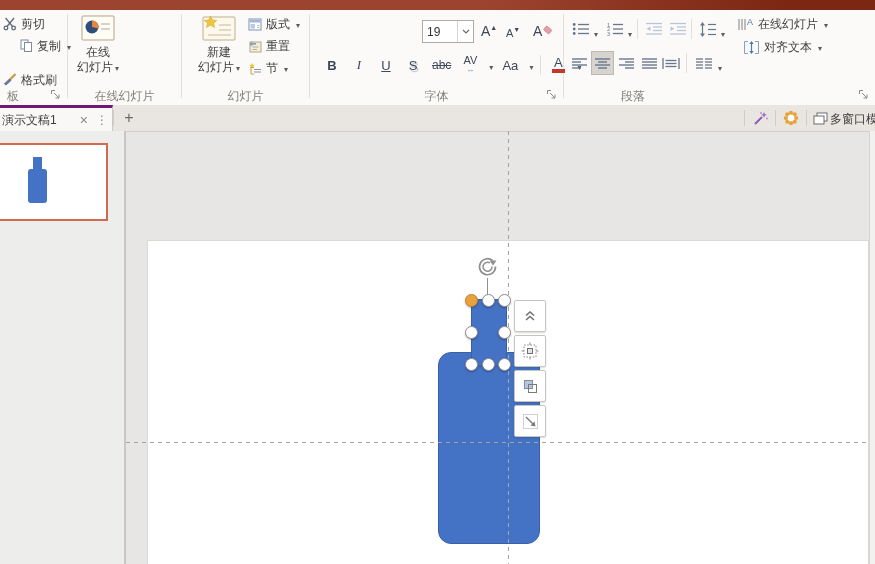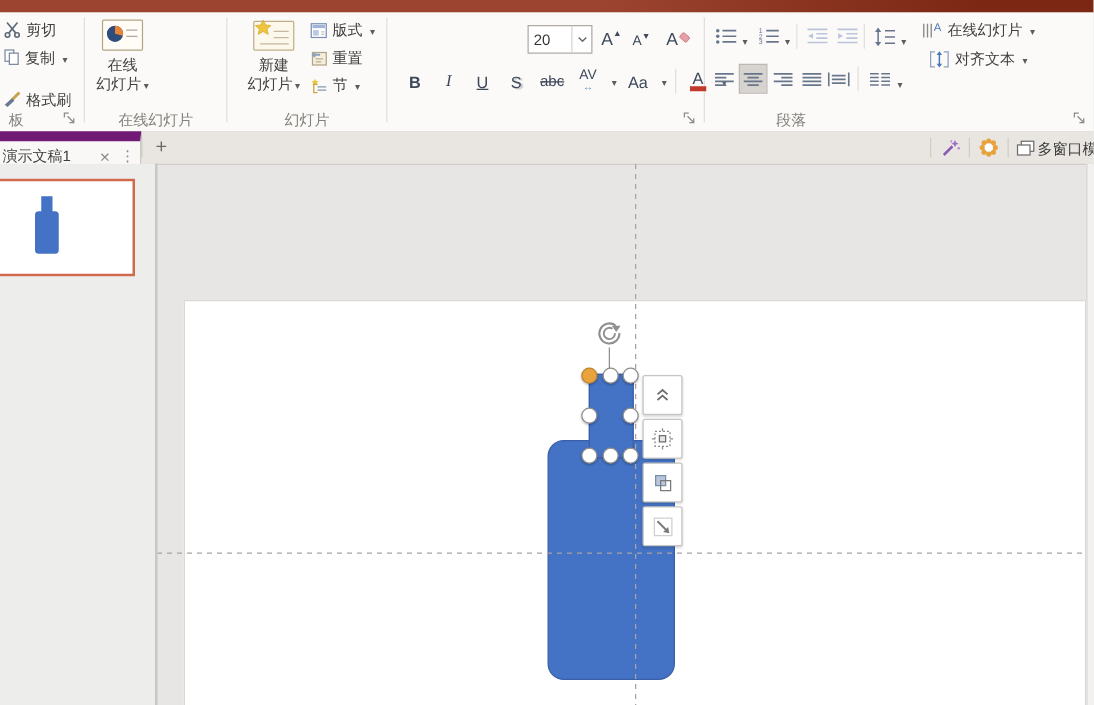--- a/index.html
+++ b/index.html
@@ -25,21 +25,21 @@
   .combo .chev{width:15px;height:100%;display:flex;align-items:center;justify-content:center;border-left:1px solid #d8d5d1;}
   .tbtn{display:flex;align-items:center;justify-content:center;height:22px;min-width:16px;font-size:13px;color:#3e4859;cursor:default;padding:0 2px;}
   .icobtn{display:flex;align-items:center;justify-content:center;width:21px;height:22px;}
   .icobtn.active{background:#d7d3cf;outline:1px solid #bcb8b2;}
   .dis{opacity:.45;}
   .vssep{width:1px;height:20px;background:#e3e0dc;}
   .rrow{display:flex;align-items:center;}
 
   
   .tabbar{left:0;top:105px;width:875px;height:26px;background:#e9e6e2;border-bottom:1px solid #d2cfcb;}
-  .doctab{left:0;top:0;width:112px;height:24px;background:#faf8f6;border-top:8px solid #701a75;border-right:1px solid #ccc8c3;
+  .doctab{left:0;top:0;width:112px;height:24px;background:#faf8f6;border-top:3px solid #701a75;border-right:1px solid #ccc8c3;
     display:flex;align-items:center;font-size:12px;color:#3d3d3d;}
   .doctab .ttl{margin-left:2px;flex:1;white-space:nowrap;overflow:hidden;}
   .tabglyph{color:#8a8a8a;font-size:12px;padding:0 4px;cursor:default;}
   .tbsep{top:5px;width:1px;height:16px;background:#d0cdc8;}
   .tbicon{top:1px;width:24px;height:24px;display:flex;align-items:center;justify-content:center;}
   .mwtext{font-size:12px;color:#3d3d3d;top:6px;white-space:nowrap;}
 
   
   .main{left:0;top:131px;width:875px;height:433px;}
   .panel{left:0;top:0;width:124px;height:433px;background:#ededeb;}
@@ -80,21 +80,21 @@
             <g stroke="#5e6a7a" stroke-width="1.3" fill="none">
               <circle cx="3" cy="11" r="1.8"></circle>
               <circle cx="10.6" cy="11" r="1.8"></circle>
               <line x1="4" y1="9.5" x2="11" y2="1"></line>
               <line x1="9.6" y1="9.5" x2="2.6" y2="1"></line>
             </g>
           </svg>
         </span>
       <span>剪切</span>
     </div>
-    <div class="abs rbtn" style="left:0;top:26px">
+    <div class="abs rbtn" style="left:17px;top:26px">
       <span>
           <svg width="13" height="14" viewBox="0 0 13 14">
             <g stroke="#7d8aa0" stroke-width="1" fill="#fff">
               <rect x="1" y="1" width="7" height="9"></rect>
               <rect x="4.5" y="3.5" width="7" height="9"></rect>
             </g>
           </svg>
         </span>
       <span>复制</span>
       <span class="dd"></span>
@@ -179,21 +179,21 @@
             <line x1="6" y1="7.5" x2="13" y2="7.5" stroke="#8a96a8"></line>
             <line x1="6" y1="10" x2="13" y2="10" stroke="#8a96a8"></line>
           </svg>
         </span>
       <span>节</span>
       <span class="dd"></span>
     </div>
     <div class="abs rlab" style="left:182px;width:127px">幻灯片</div>
 
     <div class="abs combo" style="left:422px;top:10px;width:50px">
-      <span class="val">20</span>
+      <span class="val">19</span>
       <span class="chev">
           <svg width="8" height="5" viewBox="0 0 8 5">
             <polyline points="1,1 4,4 7,1" fill="none" stroke="#6a6a6a" stroke-width="1.2"></polyline>
           </svg>
         </span>
     </div>
     <div class="abs rbtn" style="left:478px;top:11px;gap:0">
       <span style="font-size:14px;color:#3e4859">A</span>
         <span style="font-size:7px;color:#3e4859;margin-top:-8px">▲</span>
     </div>
@@ -222,20 +222,21 @@
       <span class="dd"></span>
       <span class="tbtn">Aa</span>
       <span class="dd"></span>
       <span class="vssep"></span>
       <span class="tbtn" style="flex-direction:column;line-height:11px">
           <span>A</span>
           <span style="width:13px;height:4px;background:var(--font-color-red);margin-top:1px"></span>
         </span>
       <span class="dd"></span>
     </div>
+    <div class="abs rlab" style="left:310px;width:253px">字体</div>
     <div class="abs launcher" style="left:546px">
         <svg width="11" height="11" viewBox="0 0 11 11">
           <g stroke="#8a8a8a" stroke-width="1" fill="none">
             <path d="M1.5 5 V1.5 H5"></path>
             <line x1="4" y1="4" x2="9" y2="9"></line>
             <polyline points="9,5.5 9,9 5.5,9"></polyline>
           </g>
         </svg>
       </div>
 

